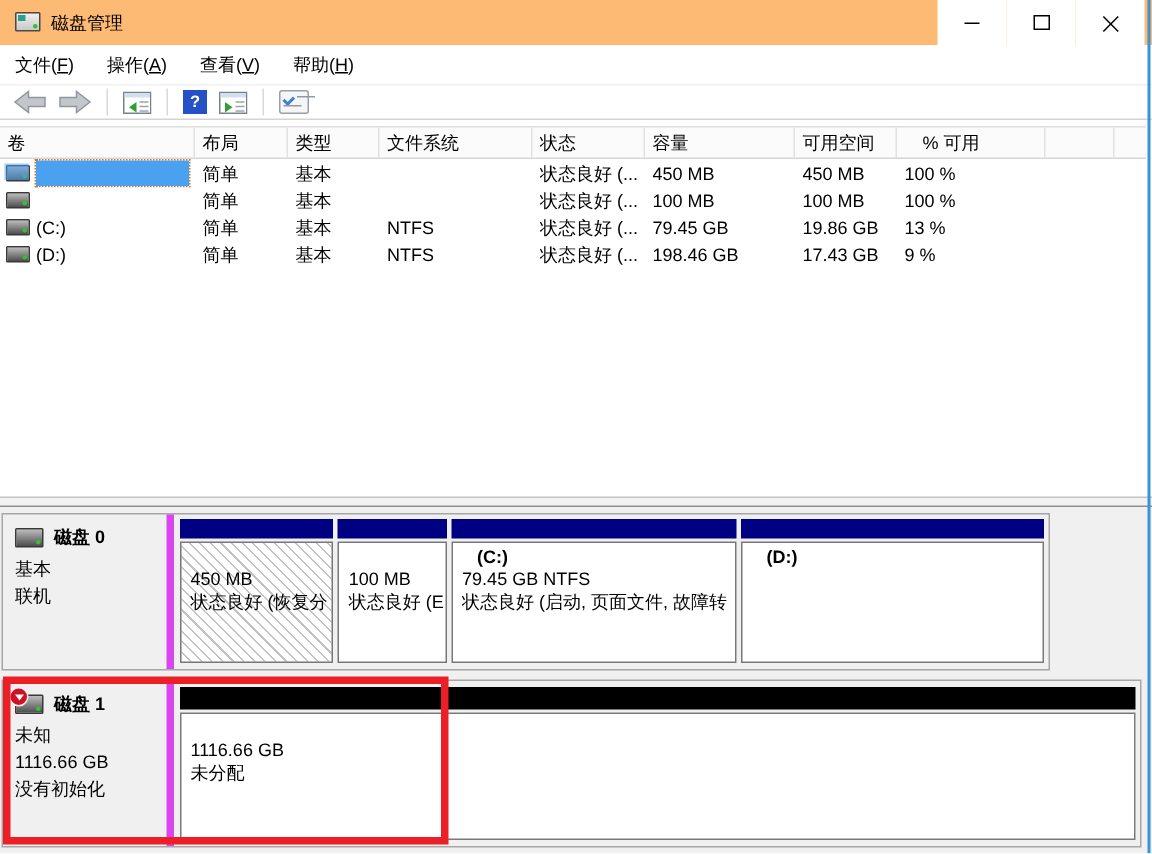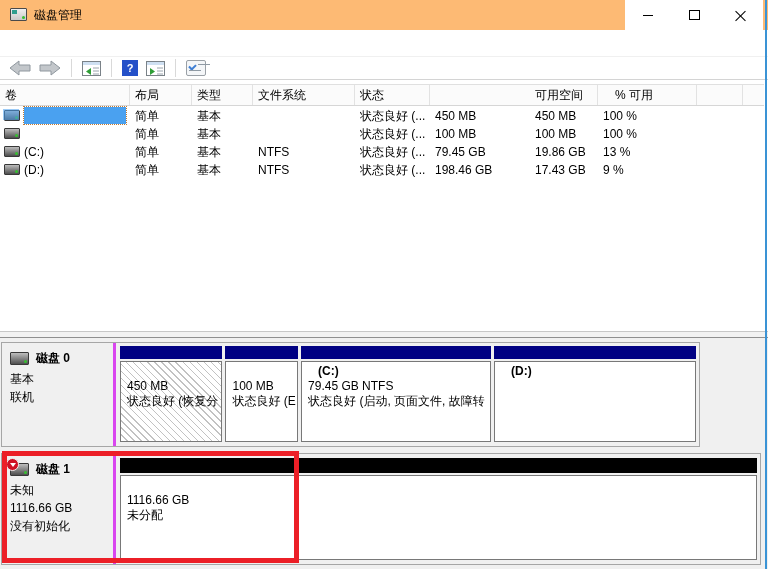--- a/index.html
+++ b/index.html
@@ -43,21 +43,21 @@
   .drive::after{content:"";position:absolute;right:1px;bottom:1px;width:3px;height:3px;background:#35c02f;border-radius:50%;}
   .row-icon{position:absolute;left:4px;top:3px;}
   .icon-sel-overlay{position:absolute;left:-1px;top:-1px;width:16px;height:11px;background:rgba(74,161,240,.55);}
   .name-sel{position:absolute;left:24px;top:0;width:102px;height:17px;outline:1px dotted #c07a35;}
 
   
   .splitter{position:absolute;left:0;top:331px;width:768px;height:7px;background:#f2f2f2;border-top:1px solid #c7c7c7;border-bottom:1px solid #8f8f8f;box-sizing:border-box;}
   .graphpane{position:absolute;left:0;top:338px;width:768px;height:231px;background:#f0f0f0;}
 
   .disk-row{position:absolute;left:1px;background:#f0f0f0;border:1px solid #a6a6a6;box-sizing:border-box;}
-  .disk-head{position:absolute;left:0;top:0;bottom:0;width:114px;border-right:3px solid #d946ef;box-sizing:border-box;padding:8px 0 0 8px;}
+  .disk-head{position:absolute;left:0;top:0;bottom:0;width:114px;border-right:5px solid #d946ef;box-sizing:border-box;padding:8px 0 0 8px;}
   .disk-title{display:flex;align-items:center;height:15px;margin-bottom:4px;}
   .disk-title .drive{width:17px;height:11px;margin-right:7px;}
   .disk-title b{font-size:12px;}
   .disk-info{line-height:18px;}
   .badge{position:absolute;left:-5px;top:-6px;width:11px;height:11px;background:#cf1124;border-radius:50%;border:1px solid #f0f0f0;box-sizing:content-box;}
   .badge::after{content:"";position:absolute;left:3px;top:4px;width:0;height:0;border-left:3px solid transparent;border-right:3px solid transparent;border-top:4px solid #fff;}
   .part-strip{position:absolute;left:115px;top:0;right:0;bottom:0;display:flex;padding:3px 0 4px 3px;box-sizing:border-box;}
   .part{display:flex;flex-direction:column;margin-right:3px;box-sizing:border-box;}
   .part-bar{height:13px;flex:none;}
   .part-box{flex:1;margin-top:2px;background:#fff;border:1px solid #787878;padding:2px 0 0 6px;box-sizing:border-box;overflow:hidden;}
@@ -82,20 +82,26 @@
         <span class="glyph-min"></span>
       </button>
     <button class="winbtn max">
         <span class="glyph-max"></span>
       </button>
     <button class="winbtn close">
         <span class="glyph-close"></span>
       </button>
   </div>
 
+  <div class="menubar">
+      <div class="menu-item"><span>文件(</span><u>F</u><span>)</span></div>
+      <div class="menu-item"><span>操作(</span><u>A</u><span>)</span></div>
+      <div class="menu-item"><span>查看(</span><u>V</u><span>)</span></div>
+      <div class="menu-item"><span>帮助(</span><u>H</u><span>)</span></div>
+    </div>
 
   <div class="toolbar">
     <button class="tool-btn">
       <svg width="22" height="16" viewBox="0 0 22 16">
           <path d="M10 1 L10 5 H21 V11 H10 V15 L1 8 Z" fill="#c3c7cb" stroke="#8f979e"></path>
         </svg>
     </button>
     <button class="tool-btn">
       <svg width="22" height="16" viewBox="0 0 22 16">
           <path d="M12 1 L12 5 H1 V11 H12 V15 L21 8 Z" fill="#c3c7cb" stroke="#8f979e"></path>
@@ -131,20 +137,21 @@
       <span class="propico"></span>
     </button>
   </div>
 
   <div class="lv-header">
       <span class="hcell" style="left: 0px; width: 130px;">卷</span>
       <span class="hcell" style="left: 130px; width: 62px;">布局</span>
       <span class="hcell" style="left: 192px; width: 61px;">类型</span>
       <span class="hcell" style="left: 253px; width: 102px;">文件系统</span>
       <span class="hcell" style="left: 355px; width: 75px;">状态</span>
+      <span class="hcell" style="left: 430px; width: 100px;">容量</span>
       <span class="hcell" style="left: 530px; width: 68px;">可用空间</span>
       <span class="hcell" style="left: 598px; width: 87px; margin-left: 12px;">% 可用</span>
       <span class="hcell" style="left: 685px; width: 58px;"></span>
     </div>
   <div id="rows-host">
       <div class="lrow" style="top: 107px;">
         <div class="name-sel" style="background: rgb(74, 161, 240);"></div>
         <span class="row-icon"><span class="drive"></span><span class="icon-sel-overlay"></span></span>
         <span class="lcell" style="left: 24px; width: 104px;"></span>
         <span class="lcell" style="left: 135px; width: 56px;">简单</span>

